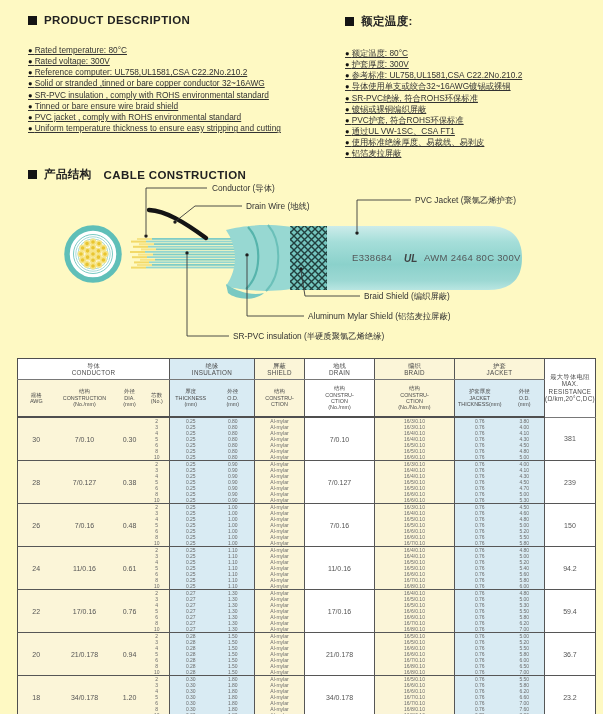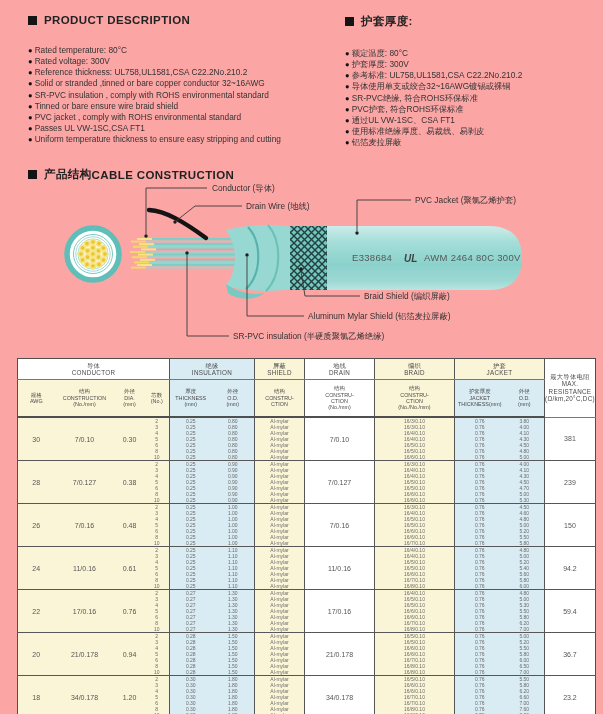--- a/index.html
+++ b/index.html
@@ -1,28 +1,28 @@
 <!DOCTYPE html>
 <html><head>
 <meta charset="utf-8">
 <style>
   html,body{margin:0;padding:0;background:#e8e8e8;}
-  #page{position:relative;width:603px;height:714px;background:#fca5a5;overflow:hidden;
+  #page{position:relative;width:603px;height:714px;background:#fef9c3;overflow:hidden;
         font-family:"Liberation Sans",sans-serif;color:#3c3c3c;}
   .sq{display:inline-block;width:9px;height:9px;background:#141414;margin-right:7px;flex:0 0 auto;}
   .desc{position:absolute;top:14px;}
   .desc .ttl{font-size:11.5px;font-weight:bold;letter-spacing:.4px;display:flex;align-items:center;color:#222;}
   #desc-en{left:28px;width:312px;}
   #desc-cn{left:345px;width:252px;}
   .blist{margin-top:19px;}
-  .blist div{font-size:8.3px;line-height:11.15px;white-space:nowrap;color:#333;}
+  .blist div{font-size:8.3px;line-height:11.15px;white-space:nowrap;color:#333;text-decoration:underline;}
   .blist div::before{content:"● ";font-size:7.5px;color:#111;}
   .cons-title{position:absolute;left:28px;top:167px;display:flex;align-items:center;
               font-size:11.5px;font-weight:bold;color:#222;letter-spacing:.4px;justify-content:center;}
-  .cons-title .en{margin-left:0;}
+  .cons-title .en{margin-left:12px;}
   #diag{position:absolute;left:0;top:180px;}
   #spec{position:absolute;left:17px;top:358px;border-collapse:collapse;table-layout:fixed;
         border:1.5px solid #4f4f4f;}
   #spec th,#spec td{padding:0;text-align:center;vertical-align:middle;font-weight:normal;overflow:hidden;}
   .ghead th{height:20px;border-bottom:1px solid #787878;}
   .ghead th div{font-size:6.3px;line-height:7.4px;color:#4a4a4a;letter-spacing:.3px;}
   .shead th{height:36px;border-bottom:2px solid #4f4f4f;}
   .shead th div{font-size:5.4px;line-height:6.4px;color:#4a4a4a;}
   .res-h div{font-size:5.1px;line-height:6px;color:#4a4a4a;}
   .drow{height:43px;}
@@ -40,41 +40,41 @@
 <div id="page">
 
   <div id="desc-en" class="desc">
     <div class="ttl">
       <span class="sq"></span>
       <span>PRODUCT DESCRIPTION</span>
     </div>
     <div class="blist">
         <div>Rated temperature: 80°C</div>
         <div>Rated voltage: 300V</div>
-        <div>Reference thickness: UL758,UL1581,CSA C22.2No.210.2</div>
+        <div>Reference computer: UL758,UL1581,CSA C22.2No.210.2</div>
         <div>Solid or stranded ,tinned or bare copper conductor 32~16AWG</div>
         <div>SR-PVC insulation , comply with ROHS environmental standard</div>
         <div>Tinned or bare ensure wire braid shield</div>
         <div>PVC jacket , comply with ROHS environmental standard</div>
-        <div>Passes UL VW-1SC,CSA FT1</div>
         <div>Uniform temperature thickness to ensure easy stripping and cutting</div>
       </div>
   </div>
 
   <div id="desc-cn" class="desc">
     <div class="ttl">
       <span class="sq"></span>
-      <span>护套厚度:</span>
+      <span>额定温度:</span>
     </div>
     <div class="blist">
         <div>额定温度: 80°C</div>
         <div>护套厚度: 300V</div>
         <div>参考标准: UL758,UL1581,CSA C22.2No.210.2</div>
         <div>导体使用单支或绞合32~16AWG镀锡或裸铜</div>
         <div>SR-PVC绝缘, 符合ROHS环保标准</div>
+        <div>镀锡或裸铜编织屏蔽</div>
         <div>PVC护套, 符合ROHS环保标准</div>
         <div>通过UL VW-1SC、CSA FT1</div>
         <div>使用标准绝缘厚度、易裁线、易剥皮</div>
         <div>铝箔麦拉屏蔽</div>
       </div>
   </div>
 
   <div class="cons-title">
     <span class="sq"></span>
     <span>产品结构</span>

